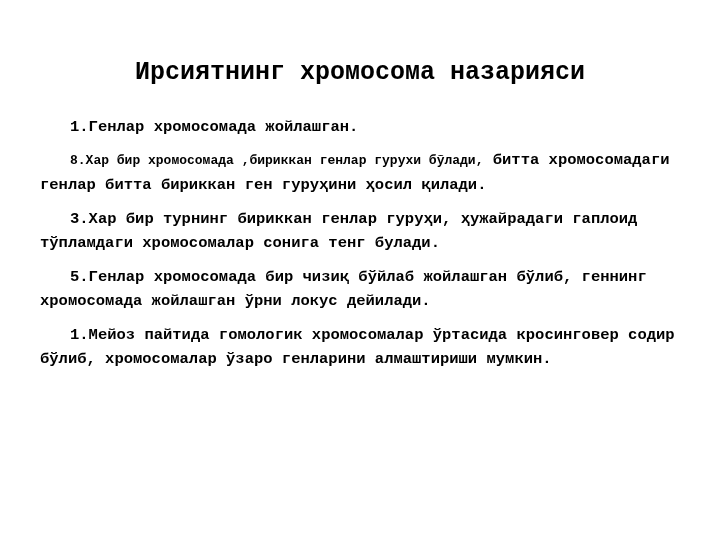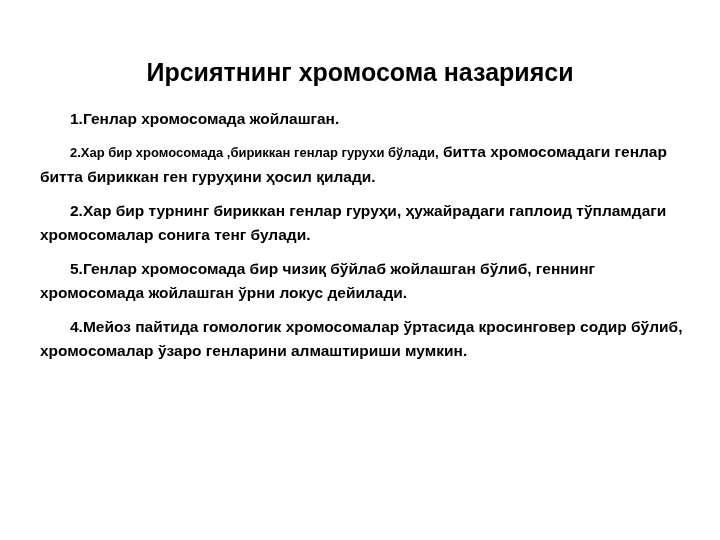--- a/index.html
+++ b/index.html
@@ -1,30 +1,30 @@
 <!DOCTYPE html>
 <html><head>
 <meta charset="utf-8">
 <style>
   html, body { margin:0; padding:0; }
   body { width:720px; height:540px; background:#ffffff; position:relative; overflow:hidden;
          font-family:"Liberation Sans", sans-serif; color:#000; }
-  .slide { position:absolute; left:0; top:0; width:720px; height:540px; }
+  .slide { position:absolute; left:0; top:0; width:720px; height:540px;font-family:Liberation Mono, monospace; }
   .title { position:absolute; left:0; top:58px; width:720px; text-align:center;
            font-size:25px; font-weight:bold; letter-spacing:0px; }
   .body { position:absolute; left:40px; top:107px; width:650px; }
-  .para { font-size:15.5px; font-weight:bold; line-height:24px; margin:0 0 10px 0; text-indent:30px; }
+  .para { font-size:15.5px; font-weight:bold; line-height:24px; margin:8px 0 10px 0; text-indent:30px; }
   .para.small .lead { font-size:13px; }
   .para.first { margin-bottom:9px; }
 </style>
 </head>
 <body>
 
 <div class="slide">
   <div class="title">Ирсиятнинг хромосома назарияси</div>
   <div class="body">
     <p class="para first">1.Генлар хромосомада жойлашган.</p>
-    <p class="para small"><span class="lead">2.Хар бир хромосомада ,бириккан генлар гурухи бўлади,</span><span> битта хромосомадаги генлар битта бириккан ген гуруҳини ҳосил  қилади.</span></p>
-    <p class="para">2.Хар бир турнинг бириккан генлар гуруҳи, ҳужайрадаги гаплоид тўпламдаги хромосомалар сонига тенг булади.</p>
+    <p class="para small"><span class="lead">8.Хар бир хромосомада ,бириккан генлар гурухи бўлади,</span><span> битта хромосомадаги генлар битта бириккан ген гуруҳини ҳосил  қилади.</span></p>
+    <p class="para">3.Хар бир турнинг бириккан генлар гуруҳи, ҳужайрадаги гаплоид тўпламдаги хромосомалар сонига тенг булади.</p>
     <p class="para">5.Генлар хромосомада бир чизиқ бўйлаб жойлашган бўлиб, геннинг хромосомада жойлашган ўрни локус дейилади.</p>
-    <p class="para">4.Мейоз пайтида гомологик хромосомалар ўртасида кросинговер содир бўлиб, хромосомалар ўзаро генларини алмаштириши мумкин.</p>
+    <p class="para">1.Мейоз пайтида гомологик хромосомалар ўртасида кросинговер содир бўлиб, хромосомалар ўзаро генларини алмаштириши мумкин.</p>
   </div>
 </div>
 
 </body></html>

